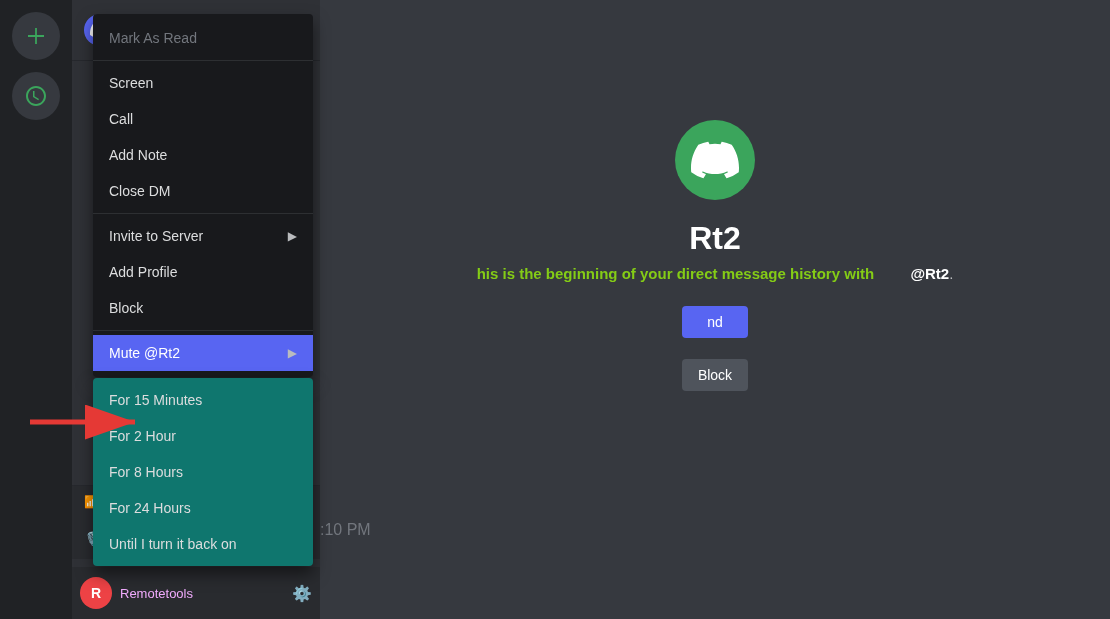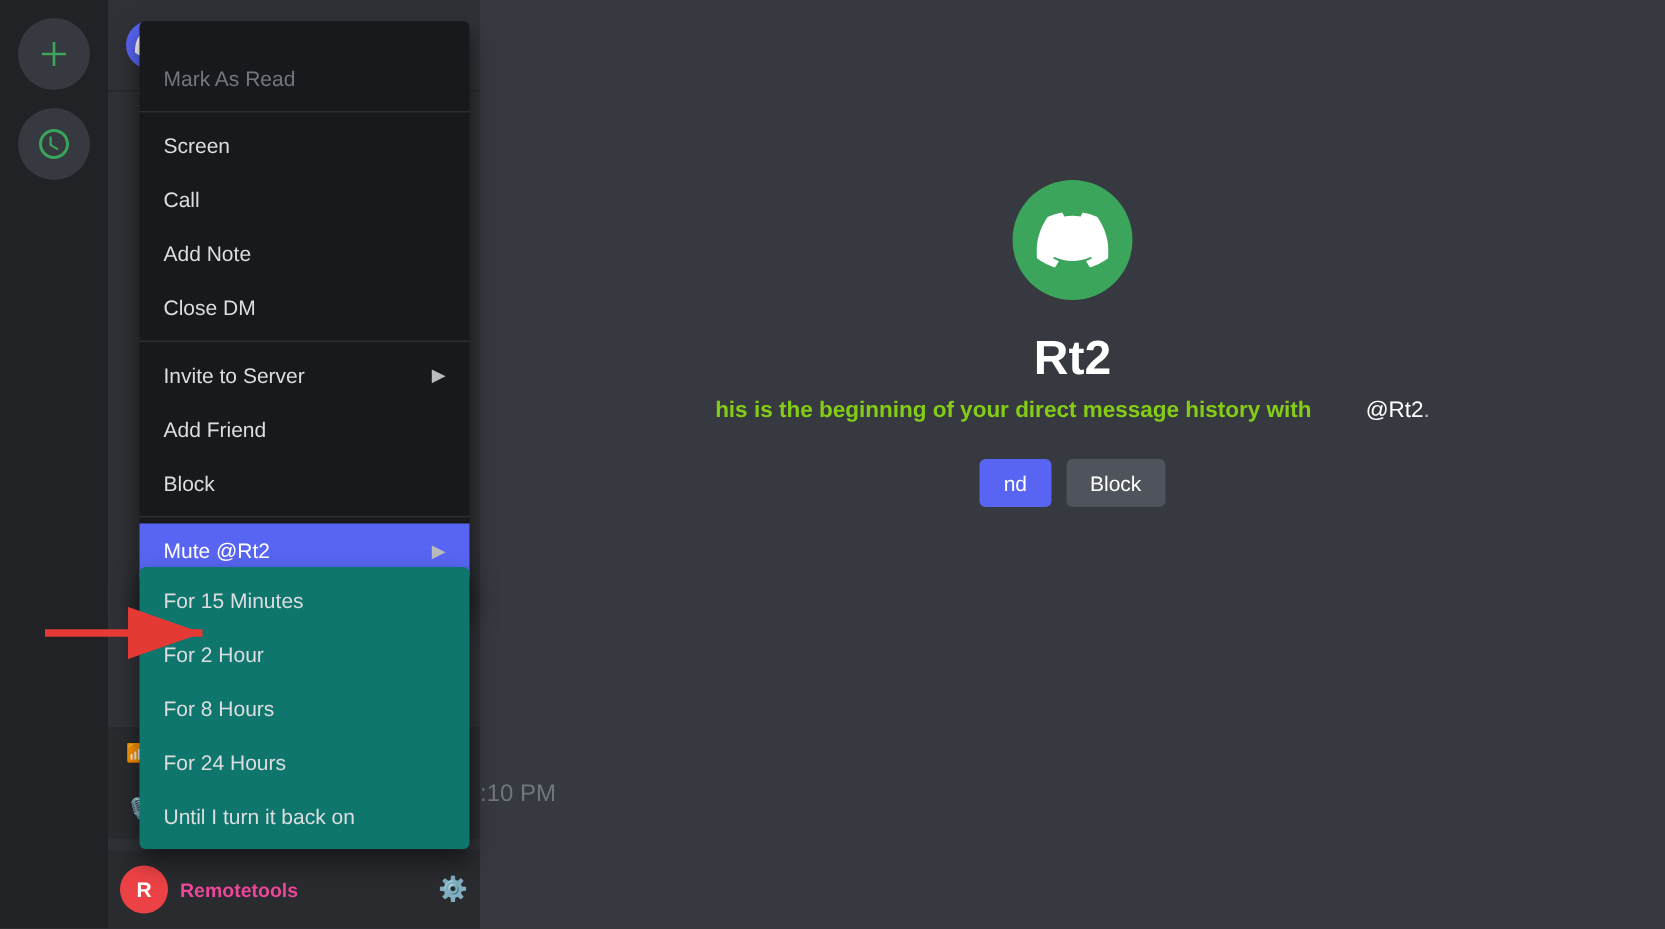--- a/index.html
+++ b/index.html
@@ -132,21 +132,22 @@
       margin-bottom: 24px;
     }
 
     .welcome-text span {
       color: #84cc16;
       font-weight: 600;
     }
 
     .action-buttons {
       display: flex;
-      gap: 10px;
+      gap: 21px;
+      flex-direction: column;
     }
 
     .action-btn {
       padding: 8px 16px;
       border-radius: 4px;
       font-size: 14px;
       font-weight: 500;
       cursor: pointer;
       border: none;
     }
@@ -162,21 +163,21 @@
     }
 
     
     .context-menu {
       position: absolute;
       left: 93px;
       top: 14px;
       width: 220px;
       background: #18191c;
       border-radius: 4px;
-      padding: 20px 0;
+      padding: 6px 0;
       box-shadow: 0 8px 16px rgba(0,0,0,0.5);
       z-index: 100;
     }
 
     .menu-item {
       padding: 10px 16px;
       color: #dcddde;
       font-size: 14px;
       cursor: pointer;
       display: flex;
@@ -321,23 +322,23 @@
       background: #ed4245;
       display: flex;
       align-items: center;
       justify-content: center;
       color: #fff;
       font-size: 14px;
       font-weight: 700;
     }
 
     .dm-bottom-name {
-      color: #ec4899;
+      color: #f0abfc;
       font-size: 13px;
-      font-weight: 700;
+      font-weight: 400;
       flex: 1;
     }
 
     .dm-bottom-actions {
       display: flex;
       gap: 6px;
     }
 
     .dm-bottom-action {
       color: #b9bbbe;
@@ -415,21 +416,21 @@
   <div class="discord-logo-big">
     <svg width="48" height="48" viewBox="0 0 24 24" fill="white">
       <path d="M20.317 4.37a19.791 19.791 0 0 0-4.885-1.515.074.074 0 0 0-.079.037c-.21.375-.444.864-.608 1.25a18.27 18.27 0 0 0-5.487 0 12.64 12.64 0 0 0-.617-1.25.077.077 0 0 0-.079-.037A19.736 19.736 0 0 0 3.677 4.37a.07.07 0 0 0-.032.027C.533 9.046-.32 13.58.099 18.057a.082.082 0 0 0 .031.057 19.9 19.9 0 0 0 5.993 3.03.078.078 0 0 0 .084-.028 14.09 14.09 0 0 0 1.226-1.994.076.076 0 0 0-.041-.106 13.107 13.107 0 0 1-1.872-.892.077.077 0 0 1-.008-.128 10.2 10.2 0 0 0 .372-.292.074.074 0 0 1 .077-.01c3.928 1.793 8.18 1.793 12.062 0a.074.074 0 0 1 .078.01c.12.098.246.198.373.292a.077.077 0 0 1-.006.127 12.299 12.299 0 0 1-1.873.892.077.077 0 0 0-.041.107c.36.698.772 1.362 1.225 1.993a.076.076 0 0 0 .084.028 19.839 19.839 0 0 0 6.002-3.03.077.077 0 0 0 .032-.054c.5-5.177-.838-9.674-3.549-13.66a.061.061 0 0 0-.031-.03z"></path>
     </svg>
   </div>
   <div class="username-big">
     <span>Rt2</span>
   </div>
   <div class="welcome-text">
     <span>his is the beginning of your direct message history with</span>
-    <span style="color:#fff;font-weight:400;margin-left:32px;">@Rt2</span>.
+    <span style="color:#fff;font-weight:700;margin-left:32px;">@Rt2</span>.
   </div>
   <div class="action-buttons">
     <button class="action-btn add-friend">
       <span>nd</span>
     </button>
     <button class="action-btn block">
       <span>Block</span>
     </button>
   </div>
 </div>
@@ -454,21 +455,21 @@
   </div>
   <div class="menu-item">
     <span>Close DM</span>
   </div>
   <div class="menu-divider"></div>
   <div class="menu-item">
     <span>Invite to Server</span>
     <span class="chevron">▶</span>
   </div>
   <div class="menu-item">
-    <span>Add Friend</span>
+    <span>Add Profile</span>
   </div>
   <div class="menu-item">
     <span>Block</span>
   </div>
   <div class="menu-divider"></div>
   <div class="menu-item active">
     <span>Mute @Rt2</span>
     <span class="chevron">▶</span>
   </div>
 </div>

